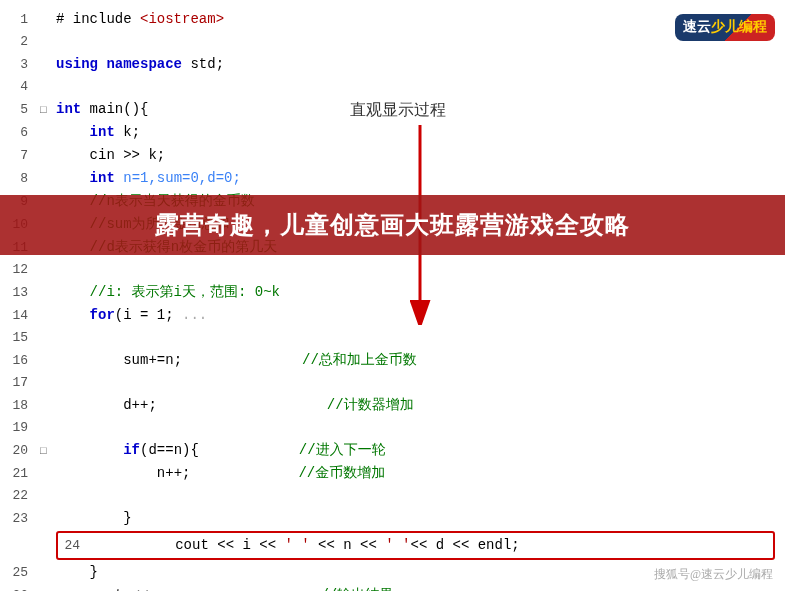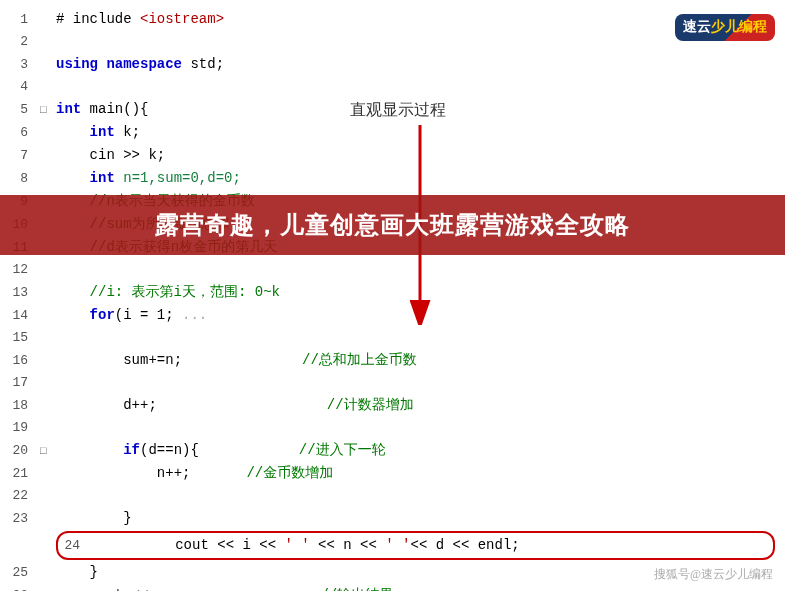--- a/index.html
+++ b/index.html
@@ -55,26 +55,26 @@
       flex: 1;
       white-space: pre;
       font-size: 14px;
     }
 
     .kw { color: #0000cc; font-weight: bold; }
     .include-color { color: #aa0000; }
     .comment-cn { color: #007700; text-align: center; }
     .normal { color: #000; }
     .string { color: #aa0000; }
-    .assign { color: #15803d; }
+    .assign { color: #3b82f6; }
 
     
     .line-24-box {
       border: 2px solid #cc0000;
-      border-radius: 12px;
+      border-radius: 3px;
       margin: 1px 0;
     }
 
     
     .annotation-area {
       position: absolute;
       top: 100px;
       left: 350px;
       pointer-events: none;
     }
@@ -275,21 +275,21 @@
 
     <div class="line">
       <span class="line-num">20</span>
       <span class="line-indicator" style="color:#666;font-size:11px;">□</span>
       <span class="line-code">        <span class="kw">if</span><span class="normal">(d==n){</span><span style="margin-left:100px;" class="comment-cn">//进入下一轮</span></span>
     </div>
 
     <div class="line">
       <span class="line-num">21</span>
       <span class="line-indicator"></span>
-      <span class="line-code">            <span class="normal">n++;</span><span style="margin-left:56px;" class="comment-cn">//金币数增加</span></span>
+      <span class="line-code">            <span class="normal">n++;</span><span style="margin-left:108px;" class="comment-cn">//金币数增加</span></span>
     </div>
 
     <div class="line">
       <span class="line-num">22</span>
       <span class="line-indicator"></span>
     </div>
 
     <div class="line">
       <span class="line-num">23</span>
       <span class="line-indicator"></span>

